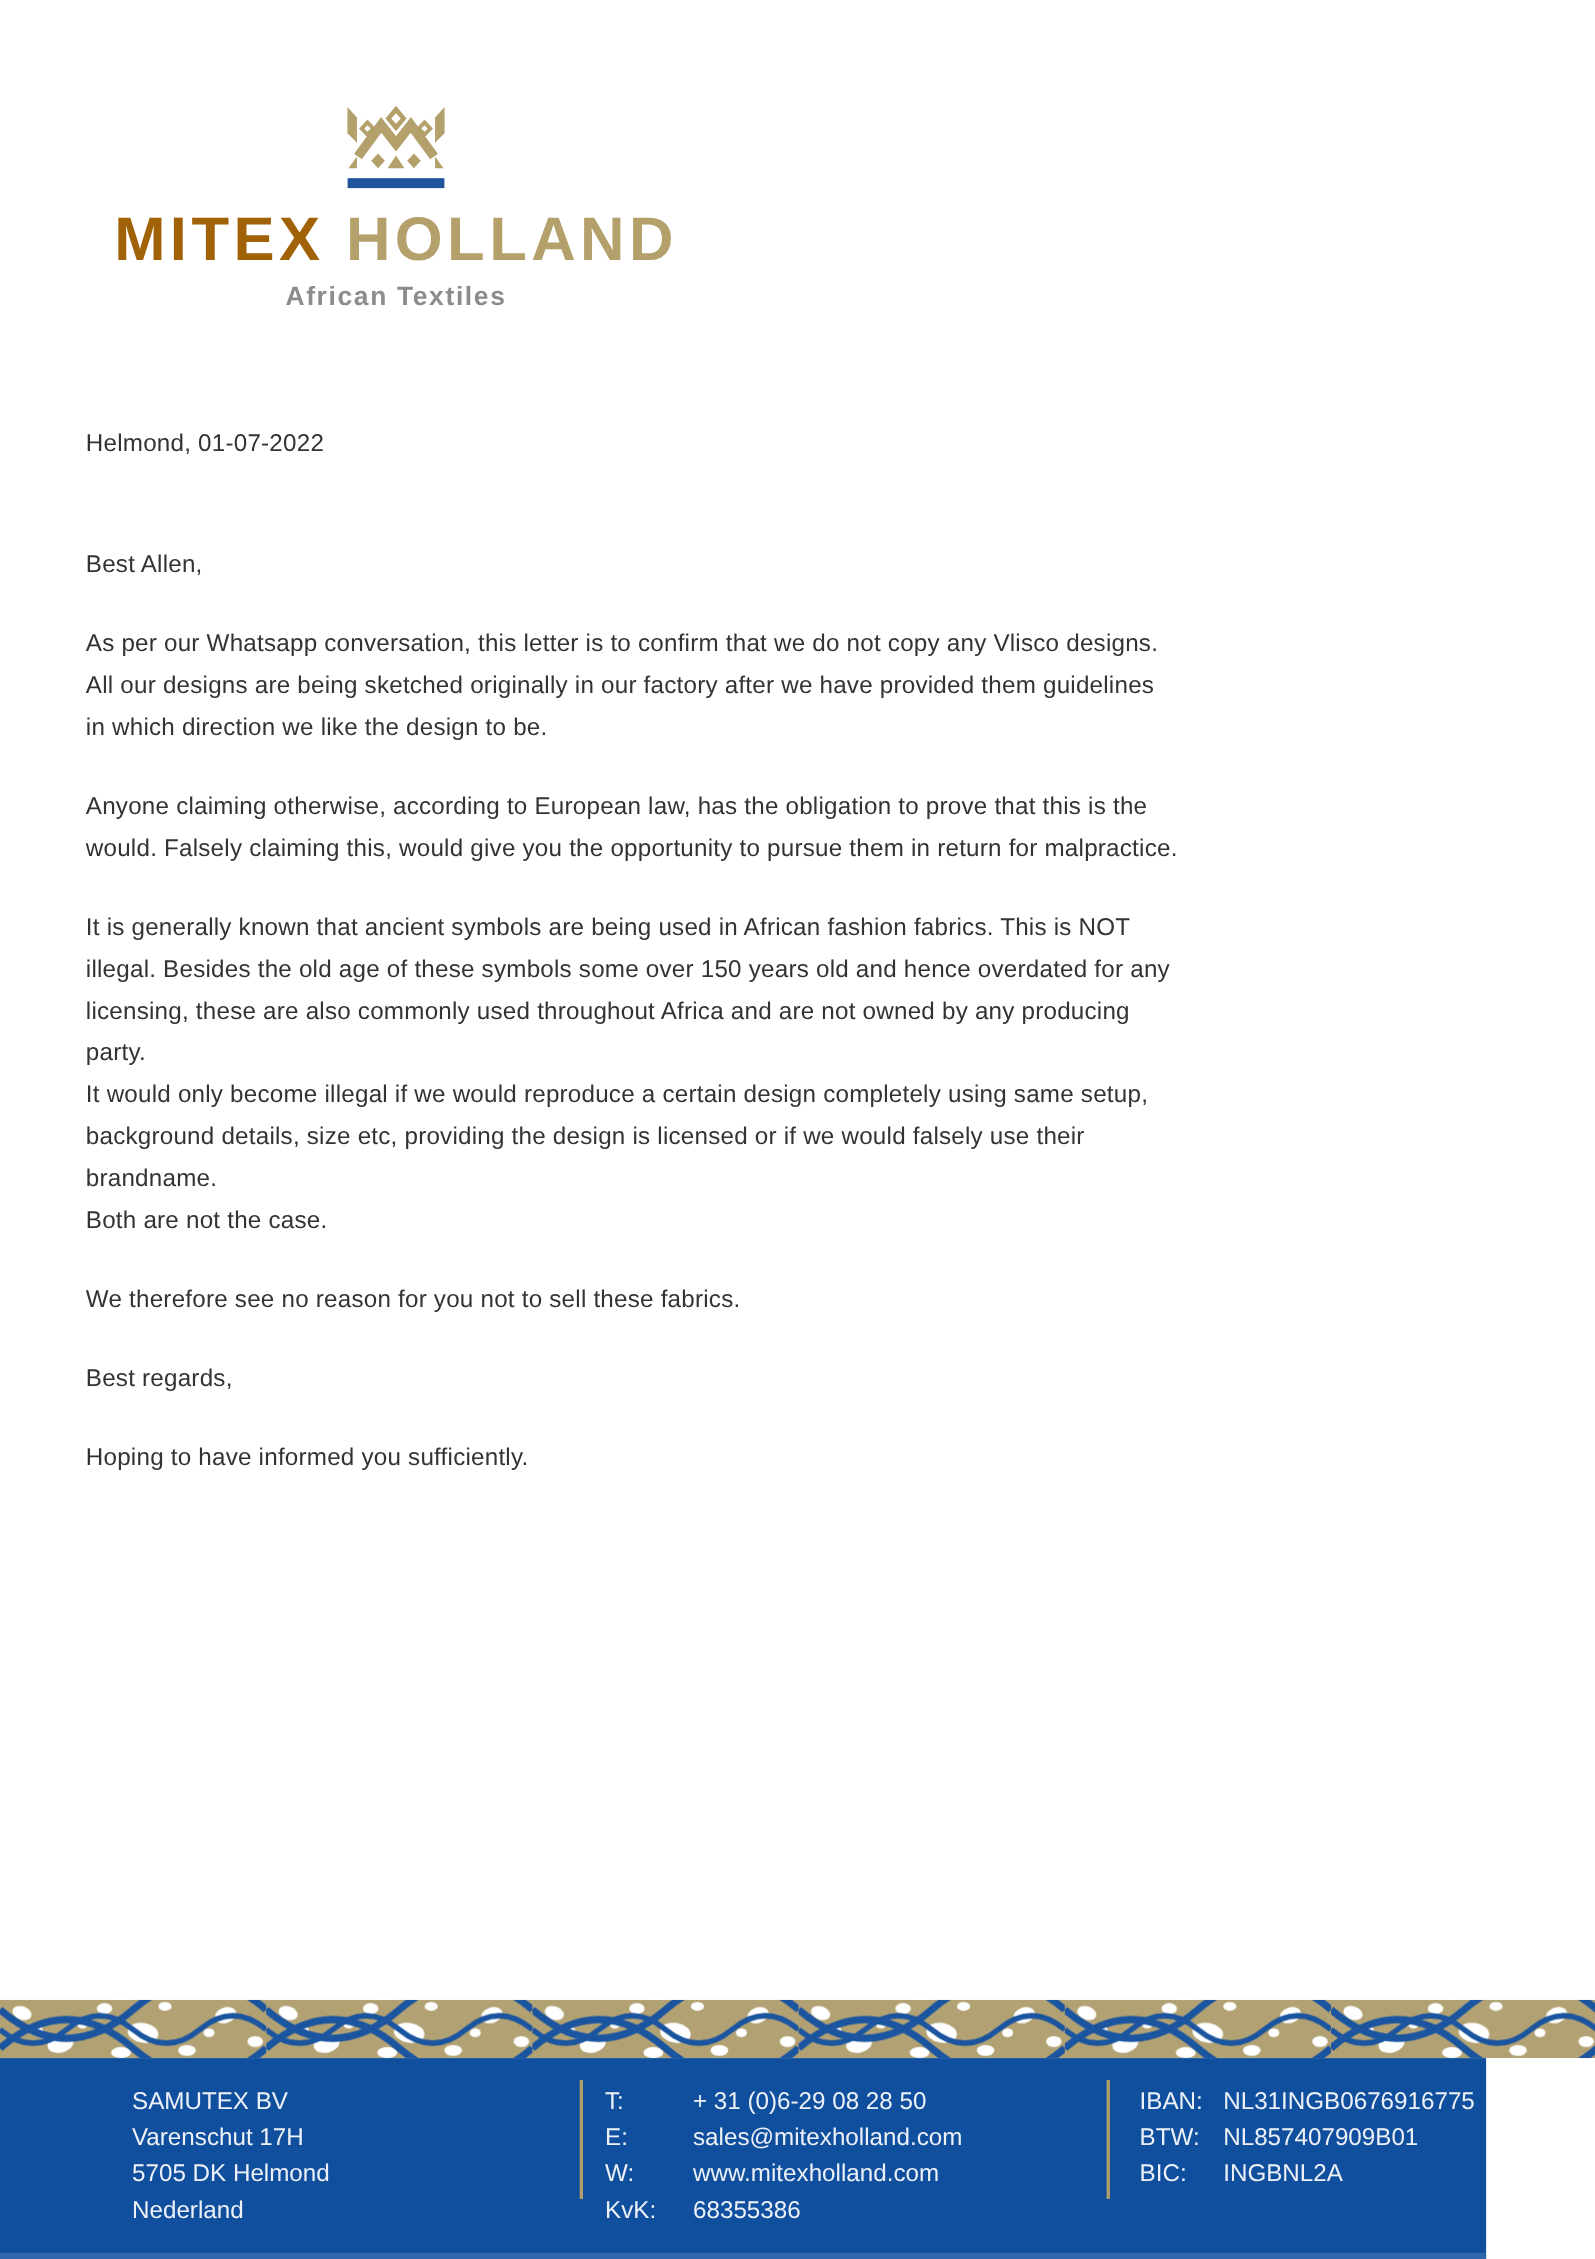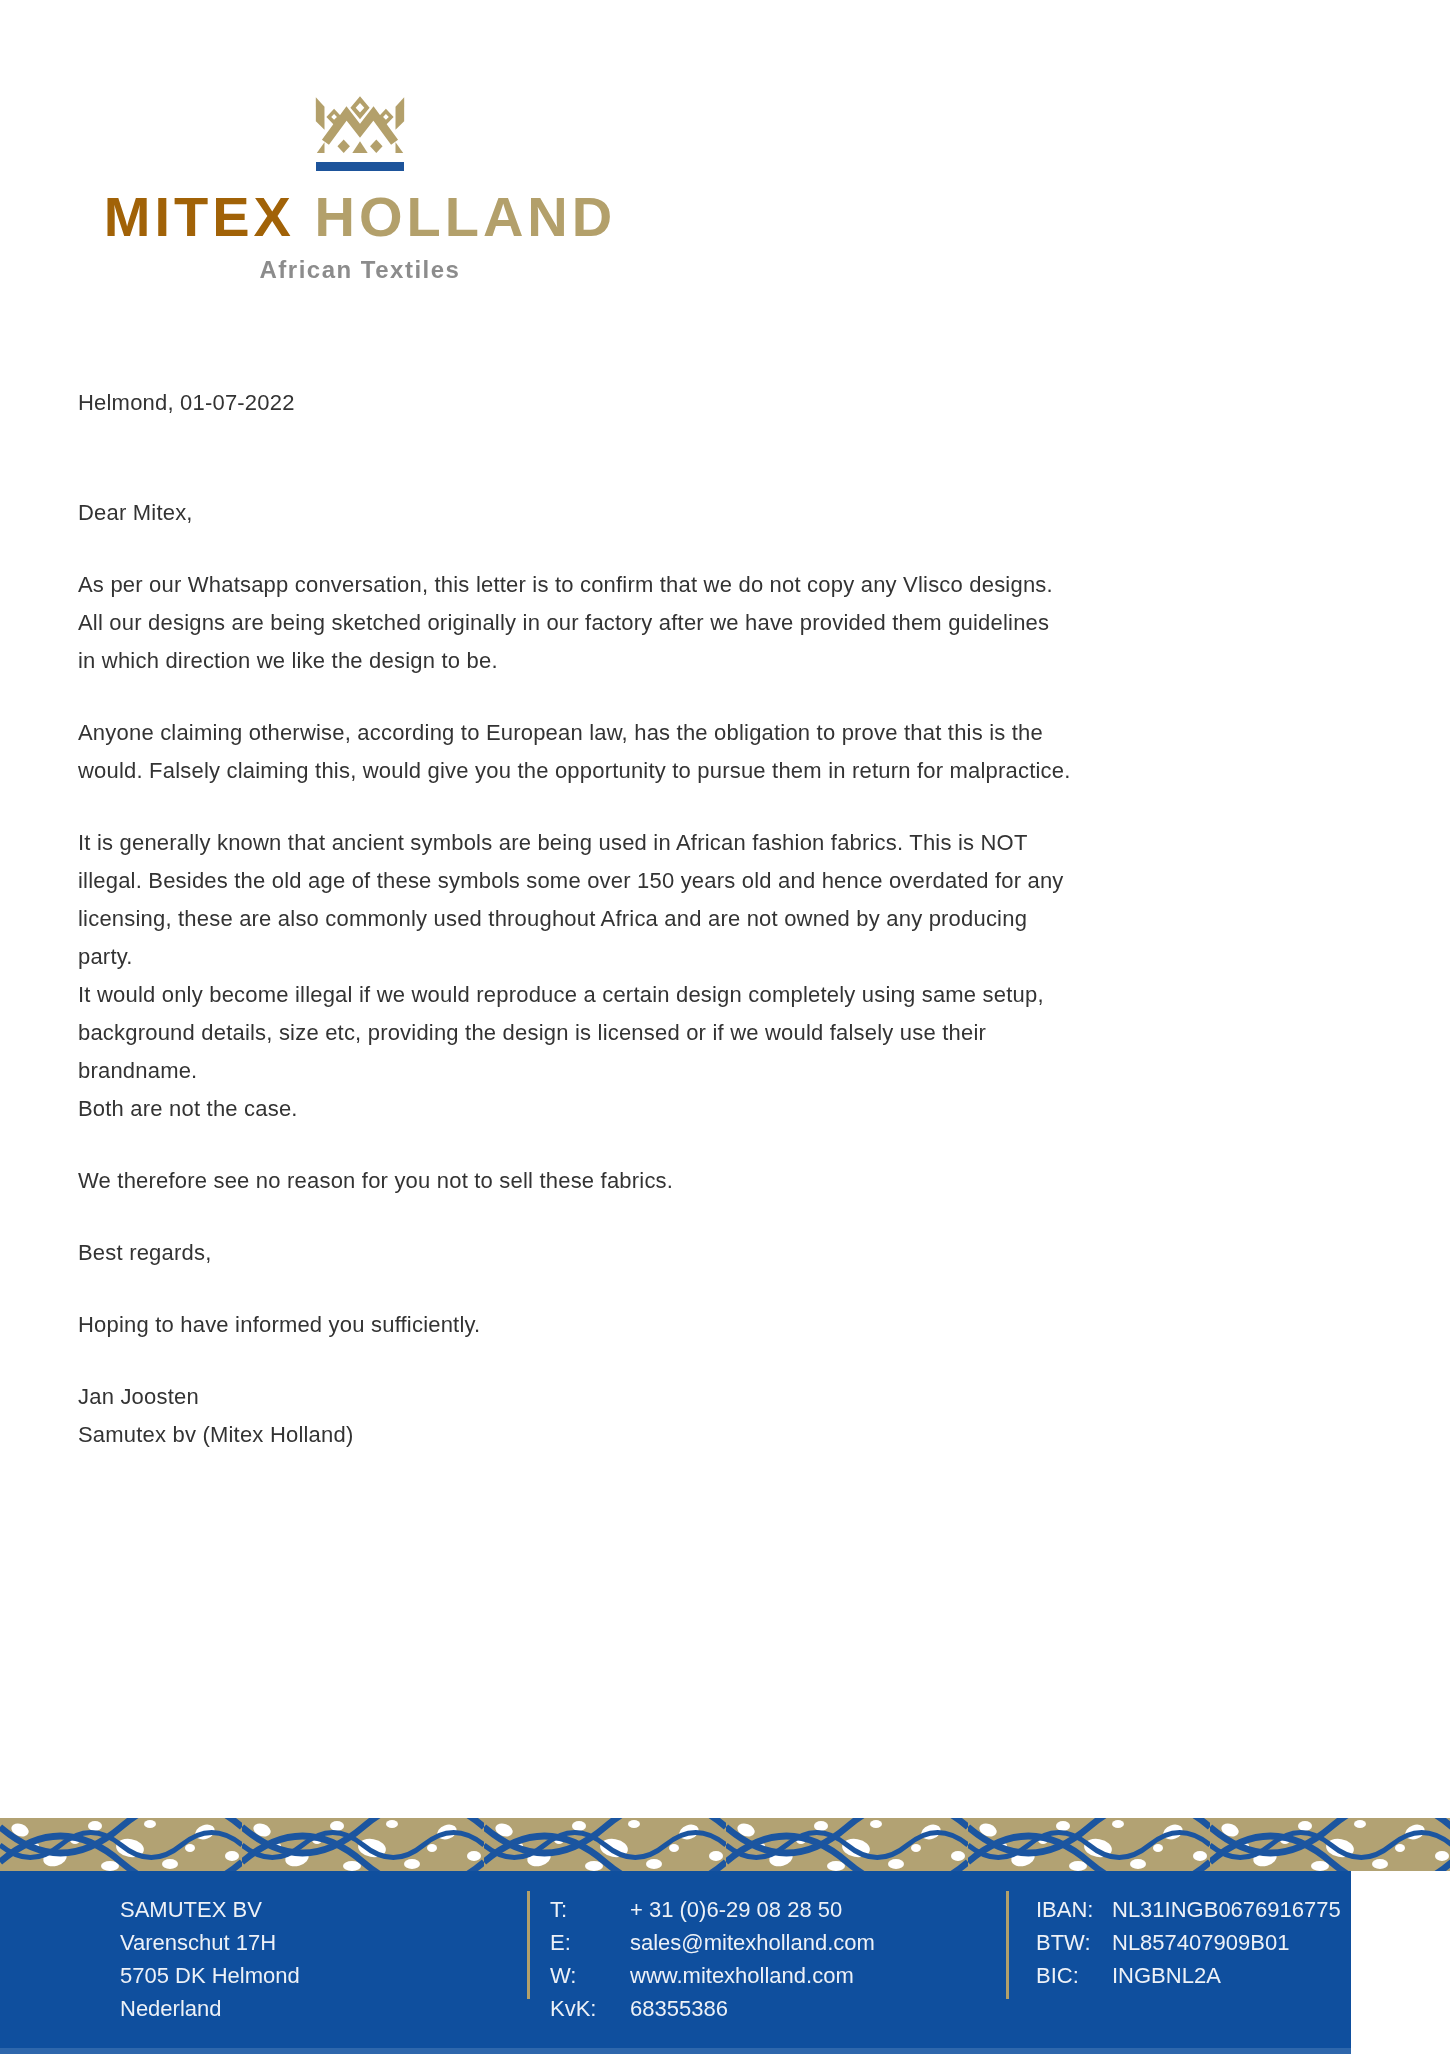--- a/index.html
+++ b/index.html
@@ -72,39 +72,37 @@
     <div class="crown-bar"></div>
     <div class="brand-line">
       <span class="brand-mitex">MITEX</span>
       <span class="brand-holland">HOLLAND</span>
     </div>
     <div class="tagline">African Textiles</div>
   </div>
 
   <div class="letter-body">
     <p class="after-date">Helmond, 01-07-2022</p>
-    <p>Dear Mitex,</p>
+    <p>Best Allen,</p>
     <p>As per our Whatsapp conversation, this letter is to confirm that we do not copy any Vlisco designs.
 All our designs are being sketched originally in our factory after we have provided them guidelines
 in which direction we like the design to be.</p>
     <p>Anyone claiming otherwise, according to European law, has the obligation to prove that this is the
 would. Falsely claiming this, would give you the opportunity to pursue them in return for malpractice.</p>
     <p>It is generally known that ancient symbols are being used in African fashion fabrics. This is NOT
 illegal. Besides the old age of these symbols some over 150 years old and hence overdated for any
 licensing, these are also commonly used throughout Africa and are not owned by any producing
 party.
 It would only become illegal if we would reproduce a certain design completely using same setup,
 background details, size etc, providing the design is licensed or if we would falsely use their
 brandname.
 Both are not the case.</p>
     <p>We therefore see no reason for you not to sell these fabrics.</p>
     <p>Best regards,</p>
     <p>Hoping to have informed you sufficiently.</p>
-    <p class="last">Jan Joosten
-Samutex bv (Mitex Holland)</p>
   </div>
 
   <div class="wave-band">
     <svg width="1450" height="53" viewBox="0 0 1450 53" preserveAspectRatio="none" xmlns="http://www.w3.org/2000/svg">
       <defs>
         <pattern id="wv" patternUnits="userSpaceOnUse" width="242" height="53">
           <rect width="242" height="53" fill="#b2a273"></rect>
           <g fill="#ffffff">
             <ellipse cx="20" cy="12" rx="9" ry="6" transform="rotate(20 20 12)"></ellipse>
             <ellipse cx="55" cy="40" rx="12" ry="8" transform="rotate(-15 55 40)"></ellipse>

